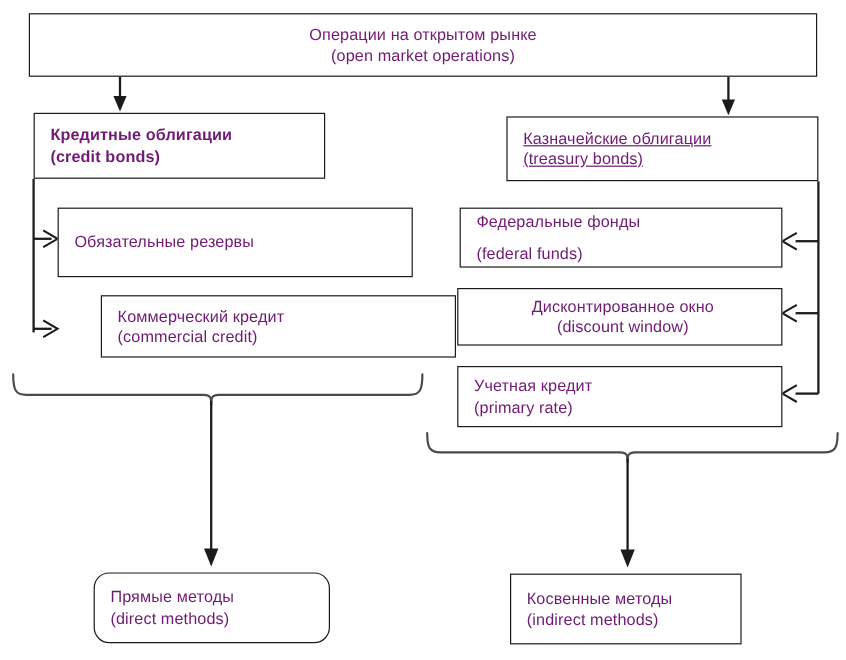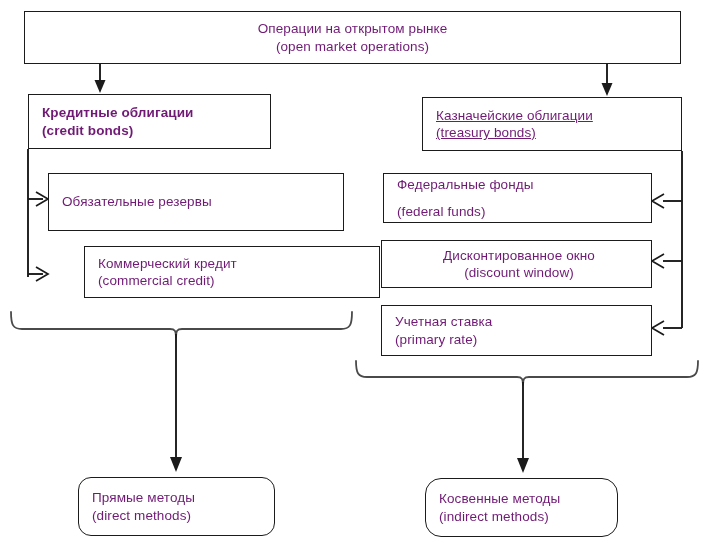--- a/index.html
+++ b/index.html
@@ -168,27 +168,27 @@
     <span class="node-line ru">Федеральные фонды</span>
     <span class="node-line en">(federal funds)</span>
   </div>
 
   <div class="node-box align-left" style="left:381px; top:240px; width:271px; height:48px;align-items:center;">
     <span class="node-line ru">Дисконтированное окно</span>
     <span class="node-line en">(discount window)</span>
   </div>
 
   <div class="node-box align-left" style="left:381px; top:305px; width:271px; height:51px;">
-    <span class="node-line ru">Учетная ставка</span>
+    <span class="node-line ru">Учетная кредит</span>
     <span class="node-line en">(primary rate)</span>
   </div>
 
   <div class="node-box align-left" style="left:78px; top:477px; width:197px; height:59px;border-radius:13px;">
     <span class="node-line ru">Прямые методы</span>
     <span class="node-line en">(direct methods)</span>
   </div>
 
-  <div class="node-box align-left" style="left:425px; top:478px; width:193px; height:59px;border-radius:16px;">
+  <div class="node-box align-left" style="left:425px; top:478px; width:193px; height:59px;">
     <span class="node-line ru">Косвенные методы</span>
     <span class="node-line en">(indirect methods)</span>
   </div>
 
 </div>
 
 </body></html>

